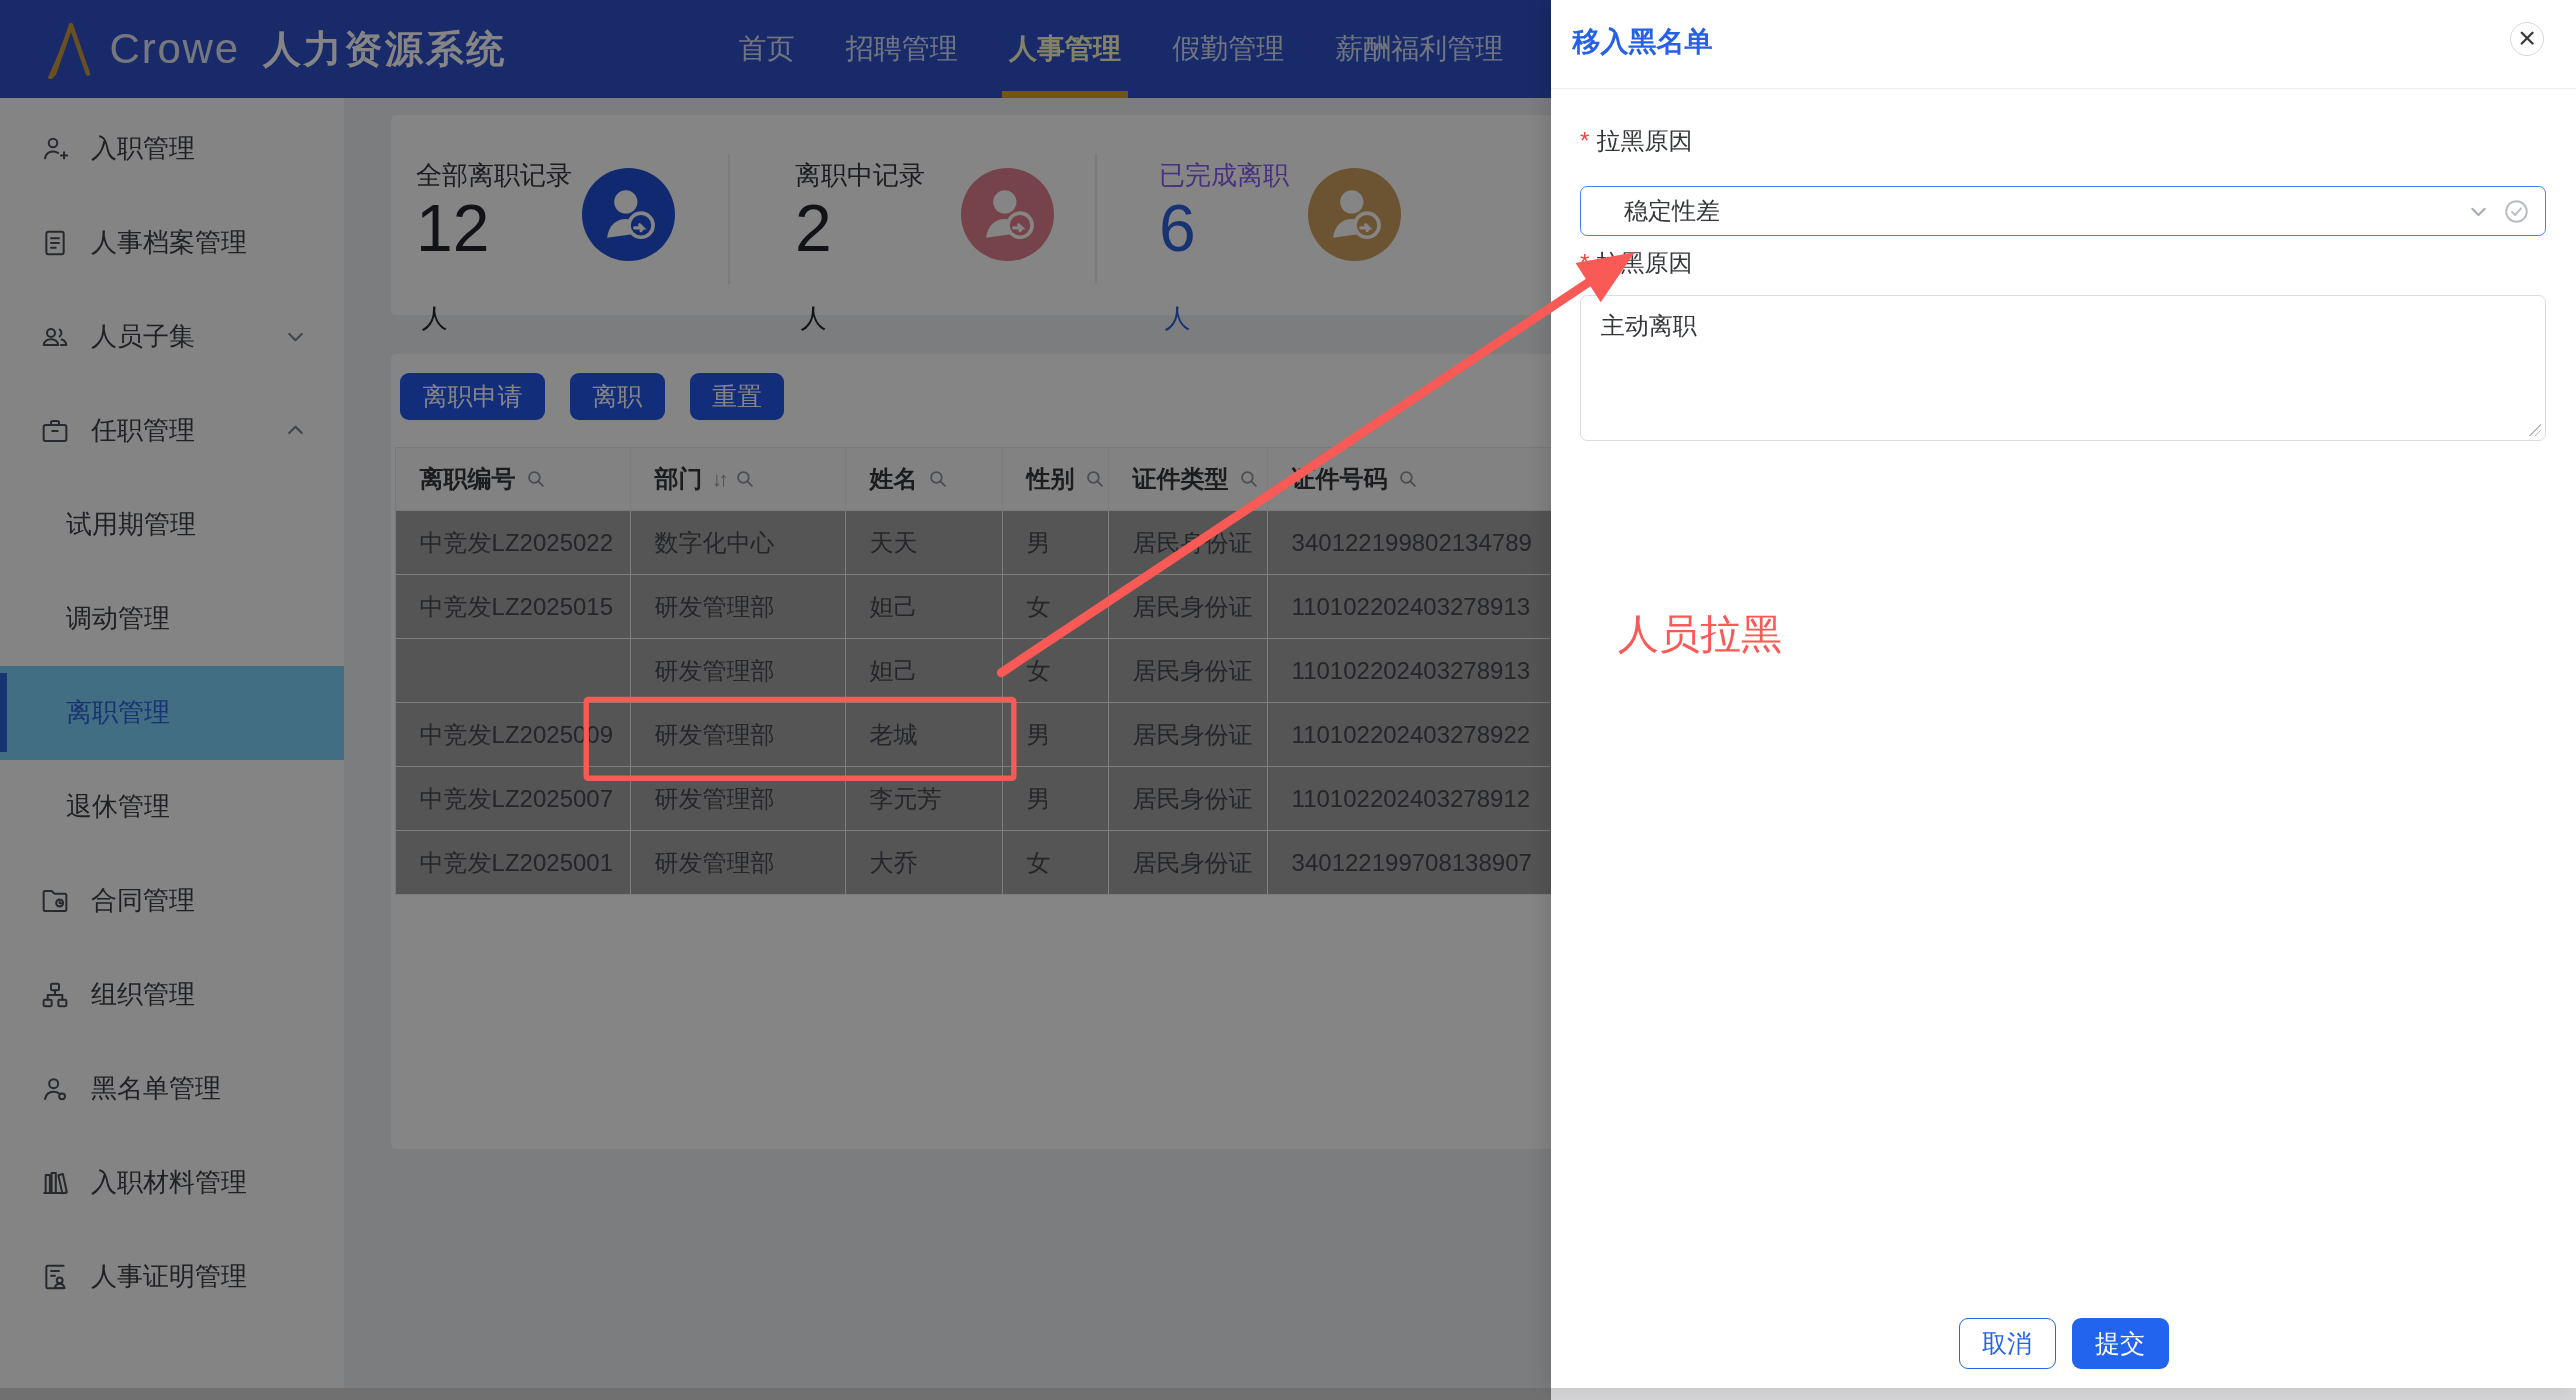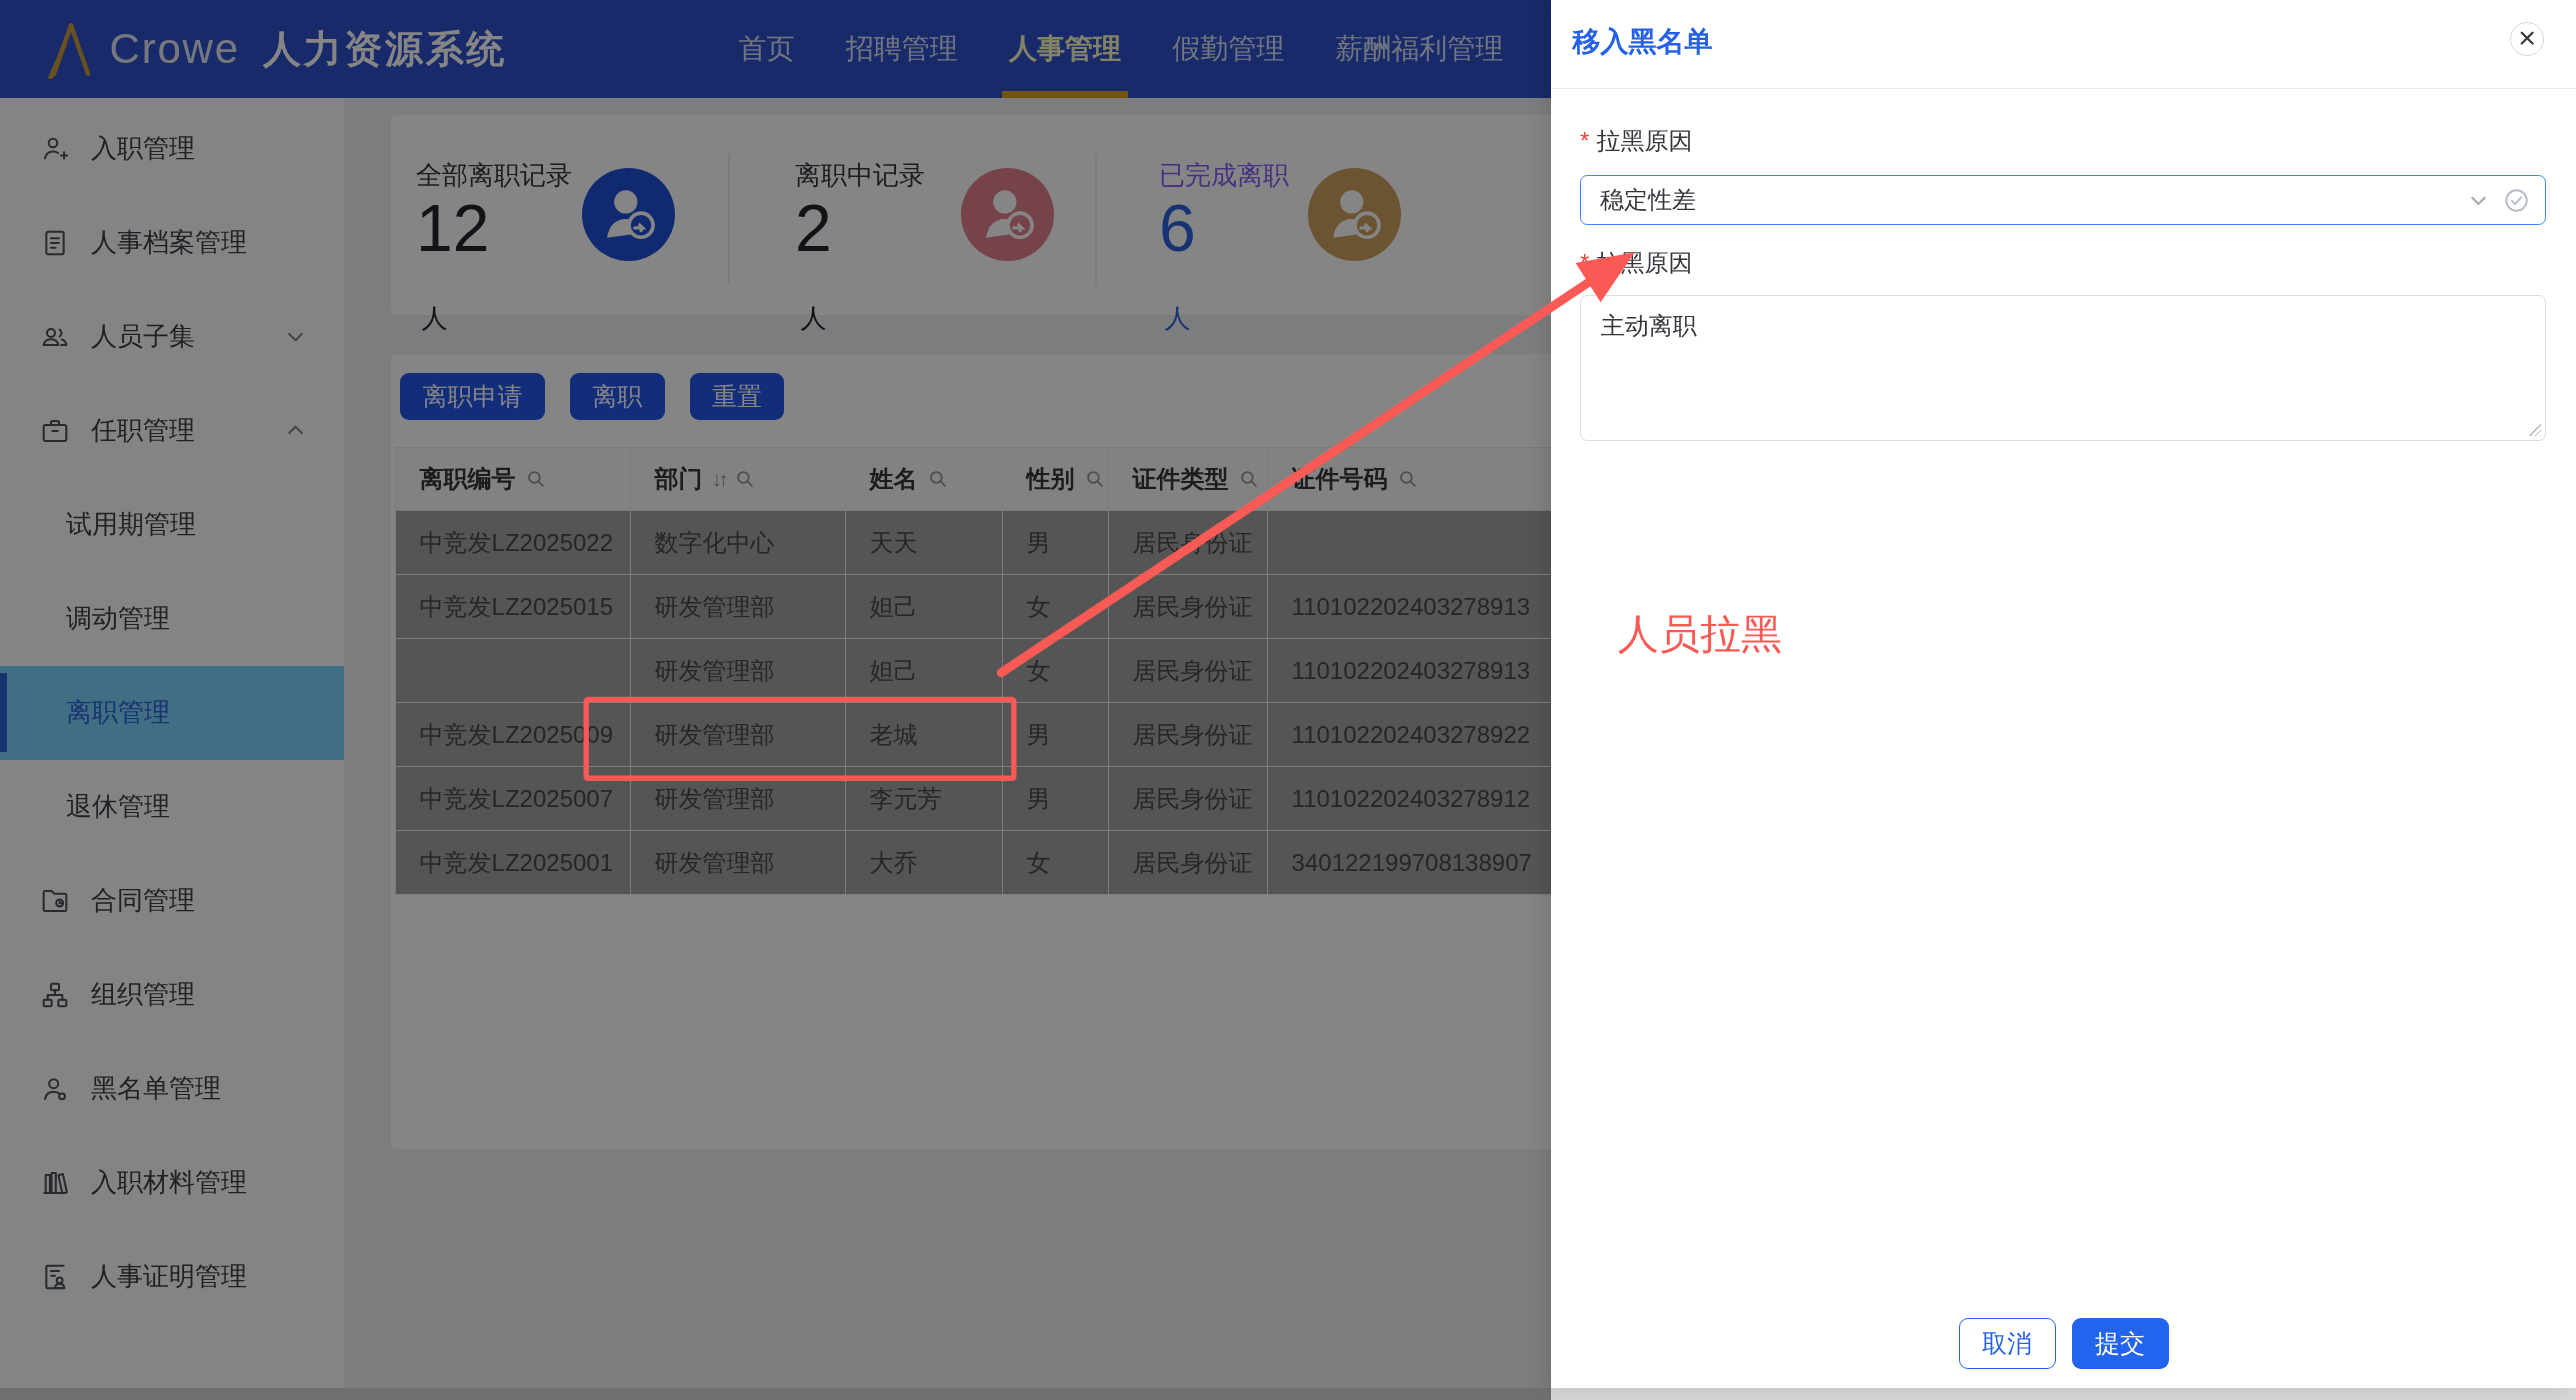--- a/index.html
+++ b/index.html
@@ -69,22 +69,22 @@
     box-shadow:-7.2px 0 18px rgba(0,0,0,.10);}
   #drawer-header{position:absolute;left:0;top:0;width:100%;height:89px;border-bottom:0.9px solid #ececec;}
   #drawer-title{position:absolute;left:21.5px;top:23px;font-size:28px;font-weight:700;color:#2461e8;}
   #drawer-close{position:absolute;right:32px;top:21.5px;width:34px;height:34px;border:1.8px solid #d8d8d8;
     border-radius:50%;display:flex;align-items:center;justify-content:center;cursor:pointer;background:#fff;color:#3a3a3a;}
   #drawer-close svg{width:14.3px;height:14.3px;display:block;}
   .fld-label{position:absolute;left:29px;font-size:24px;color:#33363b;}
   .fld-label .req{color:#f53f3f;margin-right:7.2px;font-size:24px;}
   #label-reason1{top:125px;}
   #label-reason2{top:247px;}
-  #select-reason{position:absolute;left:29px;top:175px;width:966px;height:50px;border:1.8px solid #3f82f5;
-    border-radius:7.2px;background:#fff;display:flex;align-items:center;cursor:pointer;}
+  #select-reason{position:absolute;left:29px;top:186px;width:966px;height:50px;border:1.8px solid #3f82f5;
+    border-radius:7.2px;background:#fff;display:flex;align-items:center;cursor:pointer;padding-left:24px;}
   #select-value{margin-left:19px;font-size:24px;color:#33363b;}
   #select-arrow{position:absolute;right:55px;width:23px;height:23px;color:#a6abb3;}
   #select-check{position:absolute;right:16px;width:25px;height:25px;color:#b9bec6;}
   #select-arrow svg,#select-check svg{width:100%;height:100%;display:block;}
   #textarea-reason{position:absolute;left:29px;top:295px;width:966px;height:146px;border:1.8px solid #dcdcdc;
     border-radius:7.2px;background:#fff;}
   #textarea-value{position:absolute;left:19.7px;top:14.3px;font-size:24px;color:#33363b;}
   #resize-grip{position:absolute;right:3.6px;bottom:3.6px;width:14.3px;height:14.3px;
     background:linear-gradient(135deg,transparent 0 55%,#b9b9b9 55% 62%,transparent 62% 75%,#b9b9b9 75% 82%,transparent 82%);}
   #drawer-footer{position:absolute;left:0;bottom:19.7px;width:100%;display:flex;justify-content:center;gap:16px;}
@@ -354,20 +354,21 @@
               </span>
             </div>
           </div>
         <div id="grid-body">
             <div class="tr">
               <div class="td" style="width: 235px;">中竞发LZ2025022</div>
               <div class="td" style="width: 215px;">数字化中心</div>
               <div class="td" style="width: 157px;">天天</div>
               <div class="td" style="width: 106px;">男</div>
               <div class="td" style="width: 159px;">居民身份证</div>
+              <div class="td" style="width: 314px;">340122199802134789</div>
             </div>
             <div class="tr">
               <div class="td" style="width: 235px;">中竞发LZ2025015</div>
               <div class="td" style="width: 215px;">研发管理部</div>
               <div class="td" style="width: 157px;">妲己</div>
               <div class="td" style="width: 106px;">女</div>
               <div class="td" style="width: 159px;">居民身份证</div>
               <div class="td" style="width: 314px;">110102202403278913</div>
             </div>
             <div class="tr">

